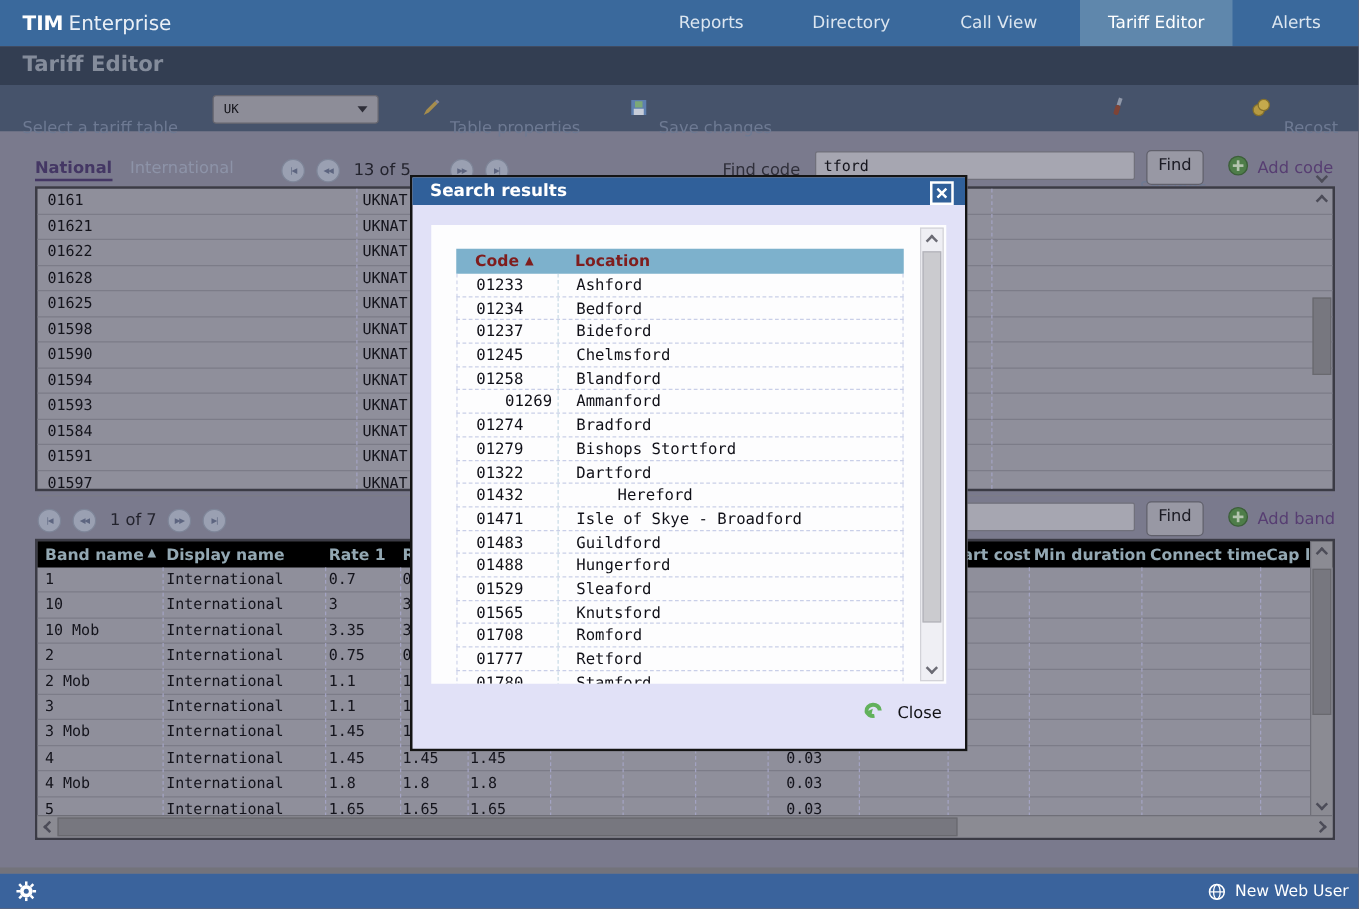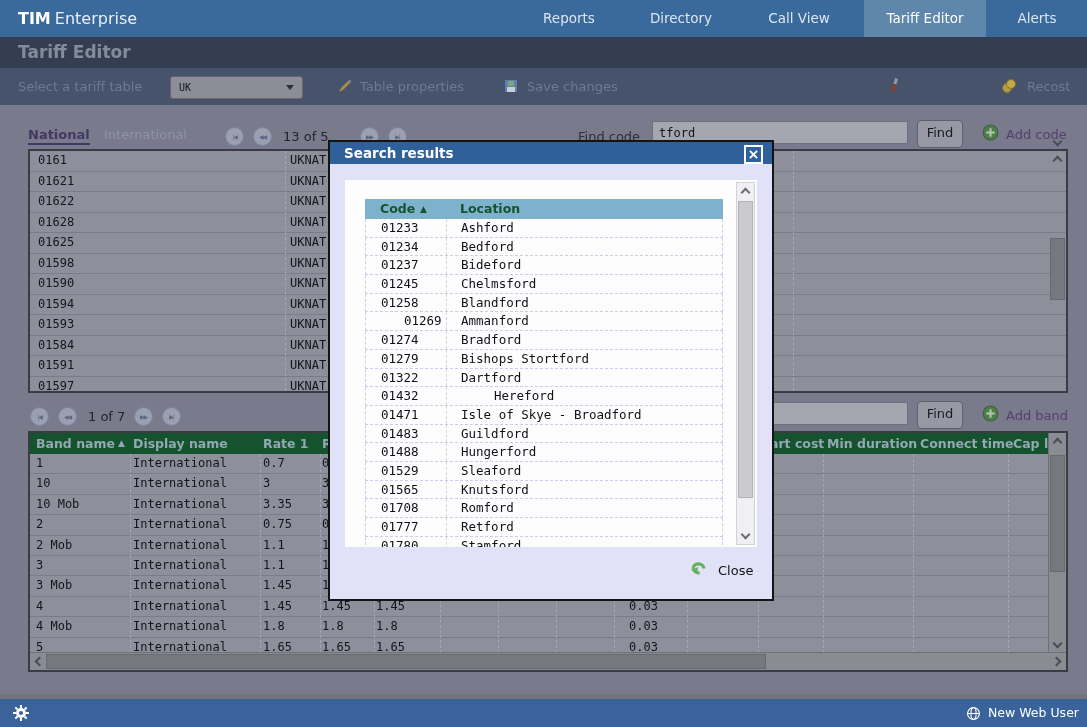--- a/index.html
+++ b/index.html
@@ -16,21 +16,21 @@
   .navitem{position:absolute;top:0;height:37px;line-height:37px;text-align:center;
            font-size:13.5px;color:#dce6f0;cursor:default;}
   .navitem.active{background:#5f87ac;color:#fff;}
 
   
   .titlebar{position:absolute;left:0;top:37px;width:1087px;height:31px;background:#333e52;}
   .titlebar .t{position:absolute;left:18px;line-height:31px;font-size:17px;font-weight:bold;color:#848c9b;}
 
   
   .toolbar{position:absolute;left:0;top:68px;width:1087px;height:37px;background:#46536b;}
-  .tb-label{position:absolute;top:0;line-height:37px;font-size:13px;color:#6e7a93;}
+  .tb-label{position:absolute;top:16px;line-height:37px;font-size:13px;color:#6e7a93;}
   .dropdown{position:absolute;left:170px;top:8px;width:131px;height:21px;background:#8d8d98;
             border:1px solid #66666f;border-radius:3px;}
   .dropdown .val{position:absolute;left:8px;line-height:21px;font-size:10px;color:#15151b;}
   .dd-arrow{position:absolute;right:8px;top:8px;width:0;height:0;border-left:4px solid transparent;
             border-right:4px solid transparent;border-top:5px solid #2e2e38;}
   .tb-icon{position:absolute;width:16px;height:16px;}
 
   
   .tab-national{position:absolute;left:28px;top:127px;font-size:13px;font-weight:bold;color:#443764;
                 border-bottom:2px solid #443764;padding-bottom:1px;}
@@ -46,21 +46,21 @@
   .find-btn{position:absolute;width:44px;height:26px;background:#9898a4;border:1px solid #60606b;
             border-radius:4px;font-size:13px;color:#1b1b24;text-align:center;line-height:24px;}
   .addlink{position:absolute;font-size:13px;color:#573e72;}
 
   
   .dtable{position:absolute;background:#8f8f9b;border:2px solid #3b3b45;}
   .crow{height:19.5px;border-bottom:1px solid #7c7c88;position:relative;line-height:19.5px;}
   .brow{height:19.4px;border-bottom:1px solid #7c7c88;position:relative;line-height:19.4px;}
   .cell{position:absolute;top:0;font-size:12px;color:#14141c;white-space:pre;}
   .colsep{position:absolute;top:0;bottom:0;width:0;border-left:1px dashed #a3a3c2;}
-  .bheader{position:absolute;left:0;top:0;right:0;height:21px;background:#14532d;}
+  .bheader{position:absolute;left:0;top:0;right:0;height:21px;background:#000000;}
   .bh{position:absolute;top:0;line-height:21px;font-size:12.5px;font-weight:bold;color:#93a8b3;white-space:pre;}
 
   
   .vscroll{position:absolute;top:0;right:0;width:17px;background:#8b8b93;border-left:1px solid #6f6f78;}
   .hscroll{position:absolute;left:0;right:0;bottom:0;height:17px;background:#8b8b93;border-top:1px solid #6f6f78;}
   .thumb{position:absolute;background:#77777f;border:1px solid #69696f;}
   .chv{position:absolute;width:5px;height:5px;border-right:2px solid #4c4c58;border-bottom:2px solid #4c4c58;}
   .chv.up{transform:rotate(-135deg);}
   .chv.down{transform:rotate(45deg);}
   .chv.left{transform:rotate(135deg);}
@@ -68,21 +68,21 @@
 
   
   .modal{position:absolute;left:328px;top:140px;width:442px;height:457px;background:#e1e1f7;
          border:2px solid #141414;z-index:10;}
   .modal-title{position:absolute;left:0;top:0;right:0;height:22px;background:#30609a;}
   .modal-title .t{position:absolute;left:14px;line-height:22px;font-size:13.5px;font-weight:bold;color:#fff;}
   .modal-x{position:absolute;right:9px;top:3px;width:15px;height:15px;border:2px solid #fff;
            display:flex;align-items:center;justify-content:center;}
   .mlist{position:absolute;left:15px;top:38px;width:412px;height:367px;background:#fdfdfe;overflow:hidden;}
   .mhead{position:absolute;left:20px;top:19px;width:358px;height:20px;background:#7db1cc;}
-  .mh{position:absolute;line-height:20px;font-size:12.5px;font-weight:bold;color:#14532d;}
+  .mh{position:absolute;line-height:20px;font-size:12.5px;font-weight:bold;color:#7f1d1d;}
   .mrows{position:absolute;left:20px;top:39px;width:358px;height:328px;overflow:hidden;}
   .mrow{height:17.7px;border-bottom:1px dashed #c9cfe8;border-left:1px dashed #c9cfe8;
         border-right:1px dashed #c9cfe8;position:relative;line-height:17.7px;}
   .mcell{position:absolute;top:0;font-size:12.5px;color:#101018;white-space:pre;}
   .msep{position:absolute;left:80px;top:0;bottom:0;width:0;border-left:1px dashed #c9dbe6;}
   .mscroll{position:absolute;right:2px;top:2px;bottom:2px;width:17px;background:#efeff4;border:1px solid #d2d2d8;}
   .mscroll .chv{border-color:#6b6b74;}
   .mthumb{position:absolute;left:1px;width:13px;background:#cbcbcf;border:1px solid #b3b3ba;}
   .close-row-label{position:absolute;font-size:13px;color:#101014;}
 

